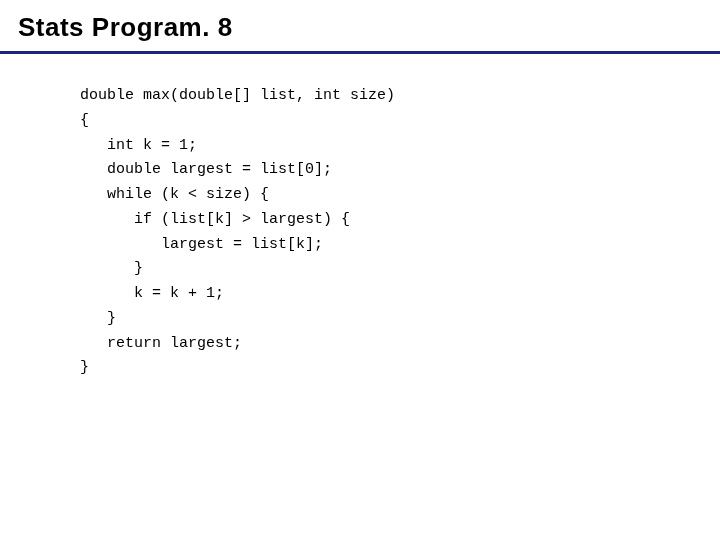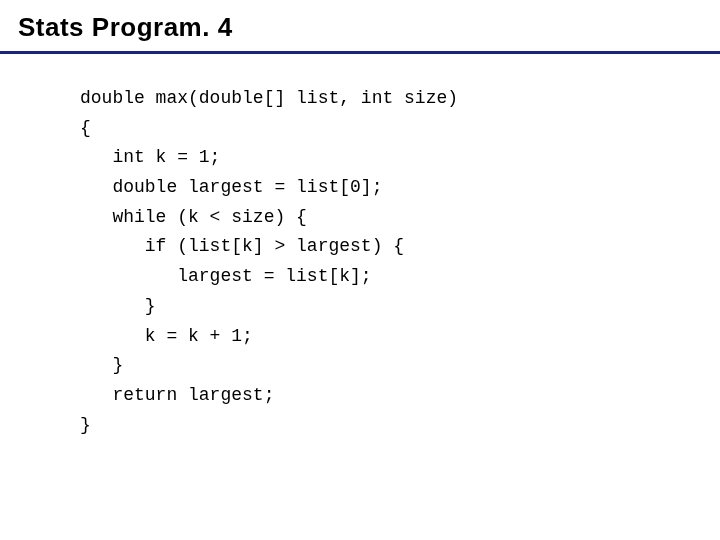--- a/index.html
+++ b/index.html
@@ -27,31 +27,31 @@
       color: #000000;
       letter-spacing: 0.5px;
     }
 
     .content {
       padding: 30px 80px;
     }
 
     .code-block {
       font-family: 'Courier New', Courier, monospace;
-      font-size: 18px;
+      font-size: 15px;
       line-height: 1.65;
       color: #000000;
       white-space: pre;
     }
   </style>
 </head>
 <body>
 
 <div class="header">
-  <span class="header-title">Stats Program. 4</span>
+  <span class="header-title">Stats Program. 8</span>
 </div>
 
 <div class="content">
   <div class="code-block">double max(double[] list, int size)
 {
    int k = 1;
    double largest = list[0];
    while (k &lt; size) {
       if (list[k] &gt; largest) {
          largest = list[k];

